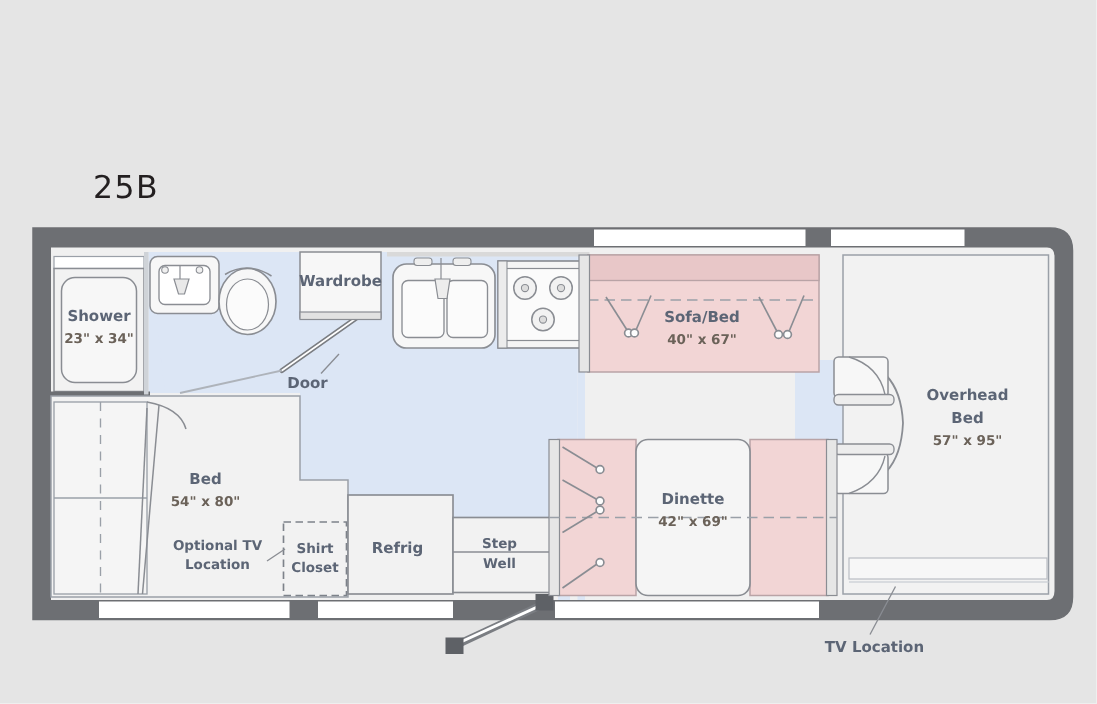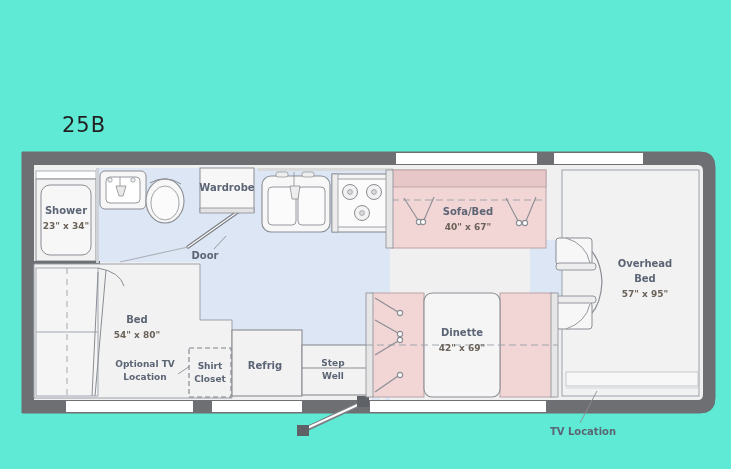--- a/index.html
+++ b/index.html
@@ -1,21 +1,21 @@
 <!DOCTYPE html>
 <html><head>
 <meta charset="utf-8">
 <style>
   html,body{margin:0;padding:0;background:#ffffff;}
   body{
     width:731px;height:469px;overflow:hidden;
     font-family:"Liberation Sans", sans-serif;
     -webkit-font-smoothing:antialiased;
   }
-  #stage{position:relative;width:731px;height:469px;background:#5eead4;}
+  #stage{position:relative;width:731px;height:469px;background:#e5e5e5;}
   #model-label{
     position:absolute;left:62px;top:113px;
     font-size:21px;letter-spacing:1px;color:#231f20;
     font-family:"DejaVu Sans", sans-serif;font-weight:400;
   }
   svg{position:absolute;left:0;top:0;}
   .lbl{
     font-family:"DejaVu Sans", sans-serif;
     font-weight:700;
     fill:#5c6575;

